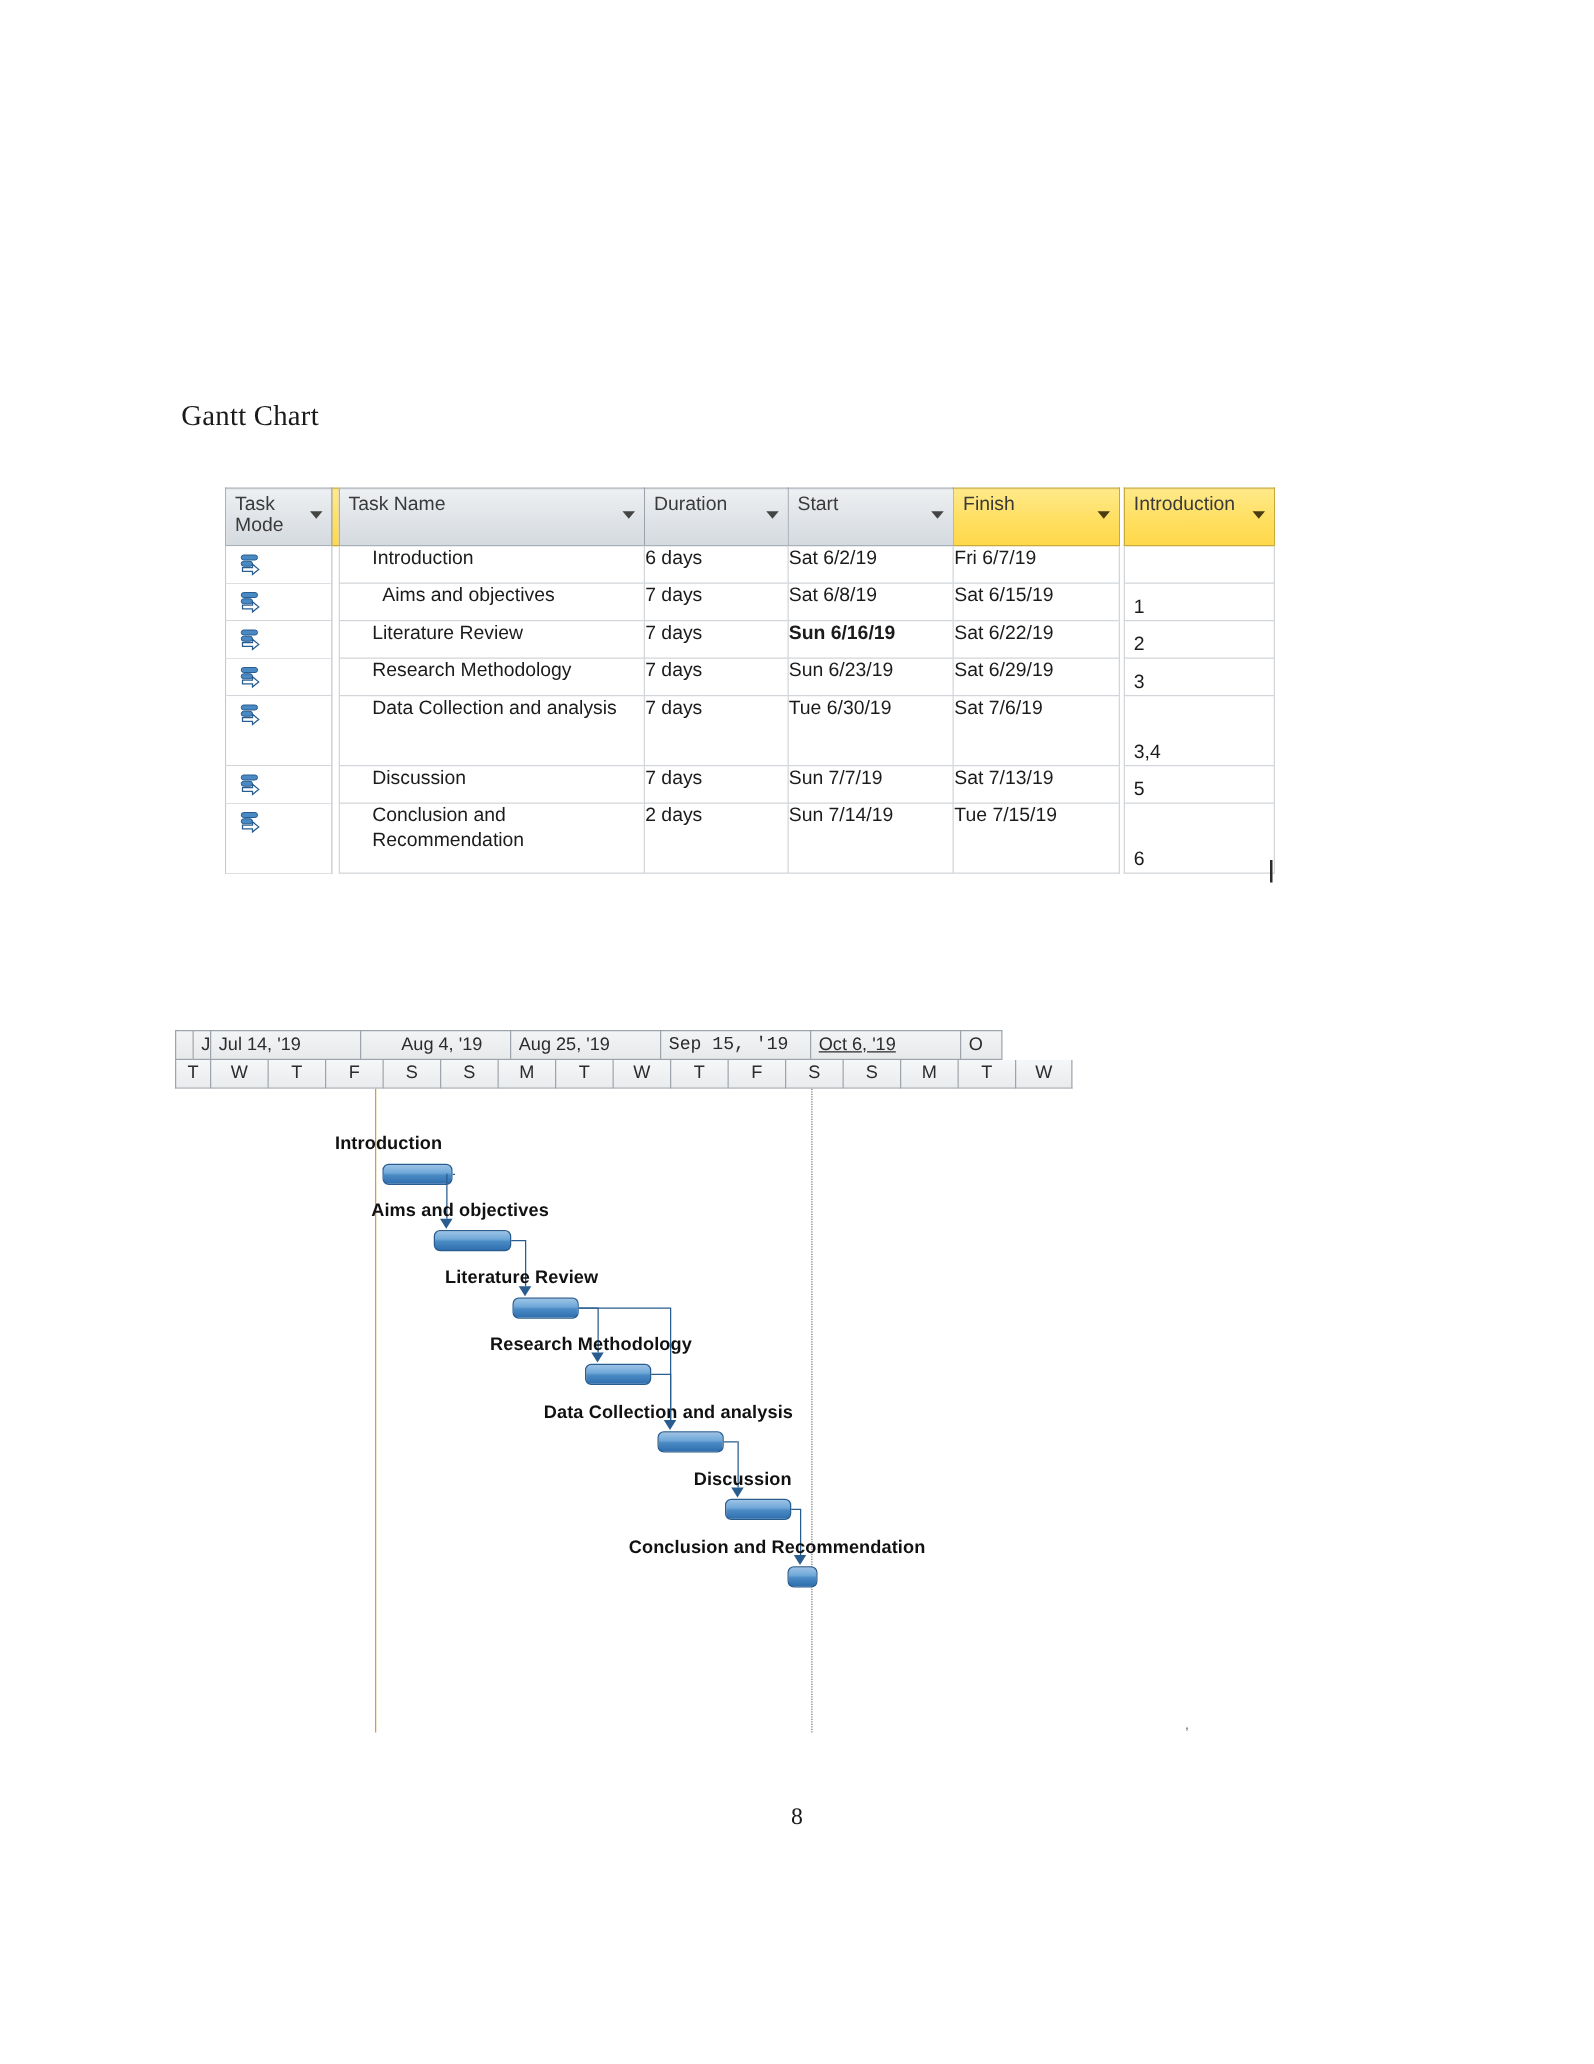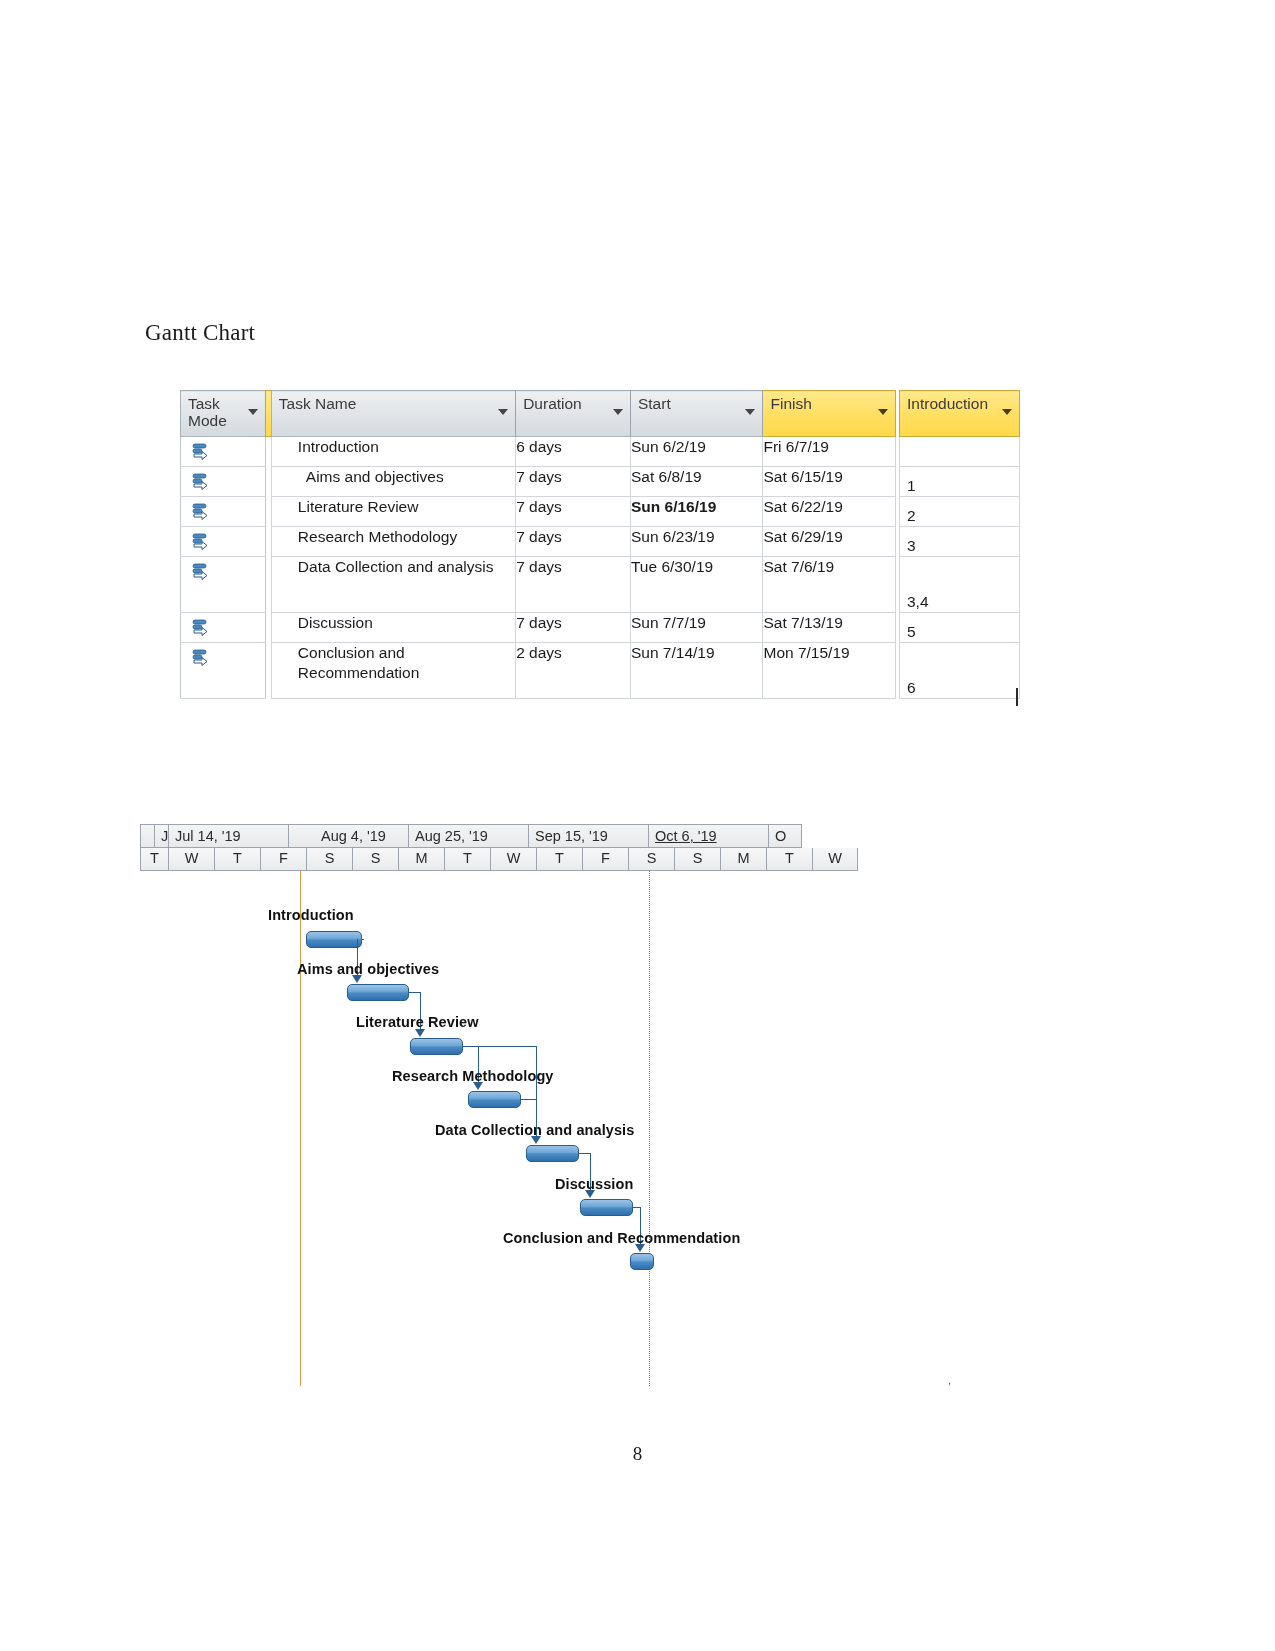--- a/index.html
+++ b/index.html
@@ -301,21 +301,21 @@
           <td class="cell mode" style="height: 30px;">
             <span class="mode-icon"><svg width="22" height="22" viewBox="0 0 22 22">
                 <rect x="2" y="2" width="13" height="4" rx="2" fill="#4a8ac4" stroke="#2a5d8f" stroke-width="0.8"></rect>
                 <rect x="2" y="7" width="9" height="4" rx="2" fill="#4a8ac4" stroke="#2a5d8f" stroke-width="0.8"></rect>
                 <path d="M3 12 h8 v-2.5 l5 4 -5 4 v-2.5 h-8 z" fill="#ffffff" stroke="#2a5d8f" stroke-width="1"></path>
               </svg></span>
           </td>
           <td class="cell sep"></td>
           <td class="cell name" style="height: 30px;">Introduction</td>
           <td class="cell duration" style="height: 30px;">6 days</td>
-          <td class="cell start" style="height: 30px;">Sun 6/2/19</td>
+          <td class="cell start" style="height: 30px;">Sat 6/2/19</td>
           <td class="cell finish" style="height: 30px;">Fri 6/7/19</td>
           <td class="cell sep"></td>
           <td class="cell pred" style="height: 30px;"></td>
         </tr>
         <tr>
           <td class="cell mode" style="height: 30px;">
             <span class="mode-icon"><svg width="22" height="22" viewBox="0 0 22 22">
                 <rect x="2" y="2" width="13" height="4" rx="2" fill="#4a8ac4" stroke="#2a5d8f" stroke-width="0.8"></rect>
                 <rect x="2" y="7" width="9" height="4" rx="2" fill="#4a8ac4" stroke="#2a5d8f" stroke-width="0.8"></rect>
                 <path d="M3 12 h8 v-2.5 l5 4 -5 4 v-2.5 h-8 z" fill="#ffffff" stroke="#2a5d8f" stroke-width="1"></path>
@@ -398,38 +398,38 @@
             <span class="mode-icon"><svg width="22" height="22" viewBox="0 0 22 22">
                 <rect x="2" y="2" width="13" height="4" rx="2" fill="#4a8ac4" stroke="#2a5d8f" stroke-width="0.8"></rect>
                 <rect x="2" y="7" width="9" height="4" rx="2" fill="#4a8ac4" stroke="#2a5d8f" stroke-width="0.8"></rect>
                 <path d="M3 12 h8 v-2.5 l5 4 -5 4 v-2.5 h-8 z" fill="#ffffff" stroke="#2a5d8f" stroke-width="1"></path>
               </svg></span>
           </td>
           <td class="cell sep"></td>
           <td class="cell name" style="height: 56px;">Conclusion and Recommendation</td>
           <td class="cell duration" style="height: 56px;">2 days</td>
           <td class="cell start" style="height: 56px;">Sun 7/14/19</td>
-          <td class="cell finish" style="height: 56px;">Mon 7/15/19</td>
+          <td class="cell finish" style="height: 56px;">Tue 7/15/19</td>
           <td class="cell sep"></td>
           <td class="cell pred" style="height: 56px;">6</td>
         </tr>
       </tbody>
   </table>
 </div>
 <div id="pred-edge-mark"></div>
 
 <div id="gantt">
   <div id="gantt-timescale">
     <div class="ts-row" id="ts-major-row">
         <div class="ts-major" style="width: 14px; flex: 0 0 auto;"></div>
         <div class="ts-major" style="width: 14px; flex: 0 0 auto;">Jun 23, '19</div>
         <div class="ts-major" style="width: 120px; flex: 0 0 auto;">Jul 14, '19</div>
         <div class="ts-major" style="width: 120px; flex: 0 0 auto; padding-left: 32px;">Aug 4, '19</div>
         <div class="ts-major" style="width: 120px; flex: 0 0 auto;">Aug 25, '19</div>
-        <div class="ts-major" style="width: 120px; flex: 0 0 auto;">Sep 15, '19</div>
+        <div class="ts-major" style="width: 120px; flex: 0 0 auto; font-family: Liberation Mono, monospace;">Sep 15, '19</div>
         <div class="ts-major" style="width: 120px; flex: 0 0 auto; text-decoration: underline;">Oct 6, '19</div>
         <div class="ts-major" style="width: 34px; flex: 0 0 auto;">O</div>
       </div>
     <div class="ts-row" id="ts-minor-row">
         <div class="ts-minor" style="width: 28px; flex: 0 0 auto;">T</div>
         <div class="ts-minor" style="width: 46px; flex: 0 0 auto;">W</div>
         <div class="ts-minor" style="width: 46px; flex: 0 0 auto;">T</div>
         <div class="ts-minor" style="width: 46px; flex: 0 0 auto;">F</div>
         <div class="ts-minor" style="width: 46px; flex: 0 0 auto;">S</div>
         <div class="ts-minor" style="width: 46px; flex: 0 0 auto;">S</div>

